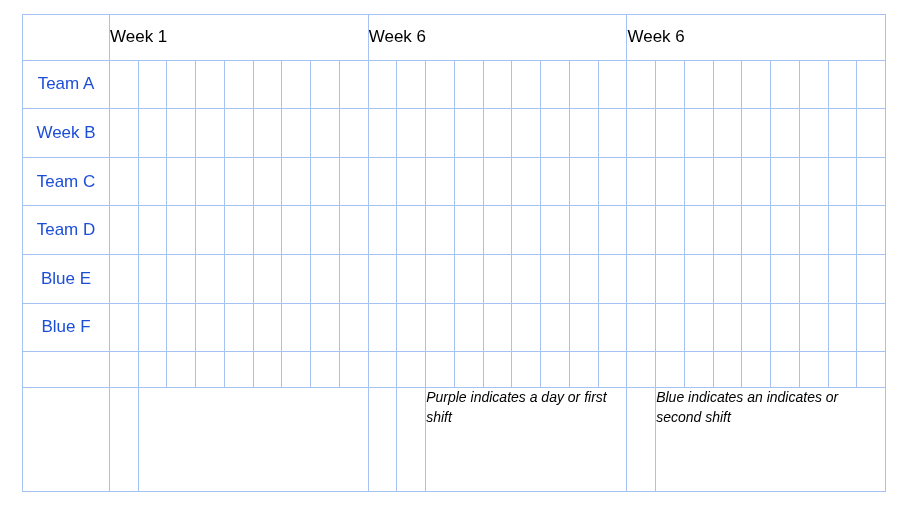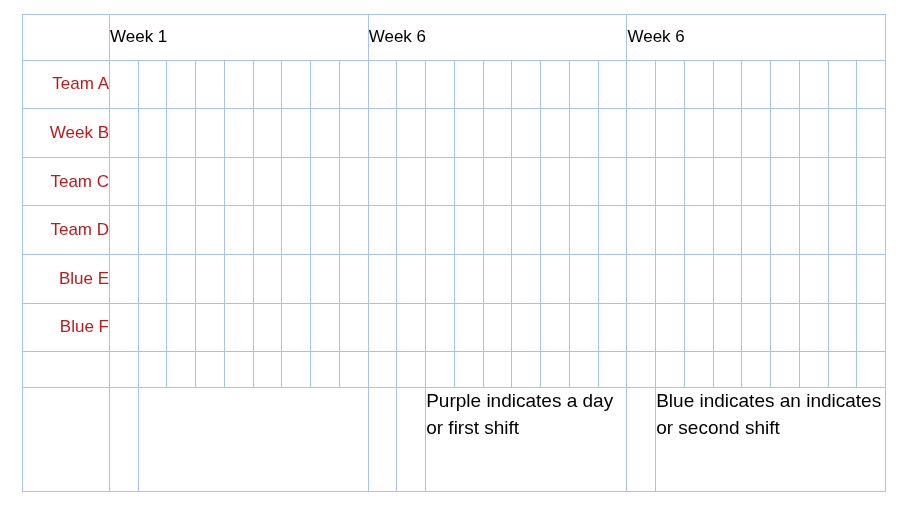--- a/index.html
+++ b/index.html
@@ -44,36 +44,37 @@
   tr.legend-row td { height: 100px; }
 
   td.week-head {
     text-align: left;
     vertical-align: middle;
     font-size: 17px;
     color: #000000;
     padding-left: 9px;
   }
   td.team-label {
-    text-align: right;
+    text-align: center;
     vertical-align: middle;
     font-size: 17px;
-    color: #b91c1c;
+    color: #1d4ed8;
     padding-left: 9px;
   }
   td.c-orange { background: #f9952c; }
   td.c-purple { background: #9a0cf5; }
   td.c-blue   { background: #6d9eeb; }
   td.c-white  { background: #ffffff; }
 
   td.legend-cell {
     vertical-align: top;
     padding: 10px 12px 0 12px;
-    font-size: 19px;
+    font-size: 14px;
     line-height: 1.42;
+    font-style: italic;
   }
   td.legend-purple { background: #9a0cf5; color: #ffffff; }
   td.legend-orange { background: #f9952c; color: #000000; }
   td.legend-blue   { background: #6d9eeb; color: #000000; }
 </style>
 </head>
 <body>
 
 <div id="sheet">
   <table class="grid">

